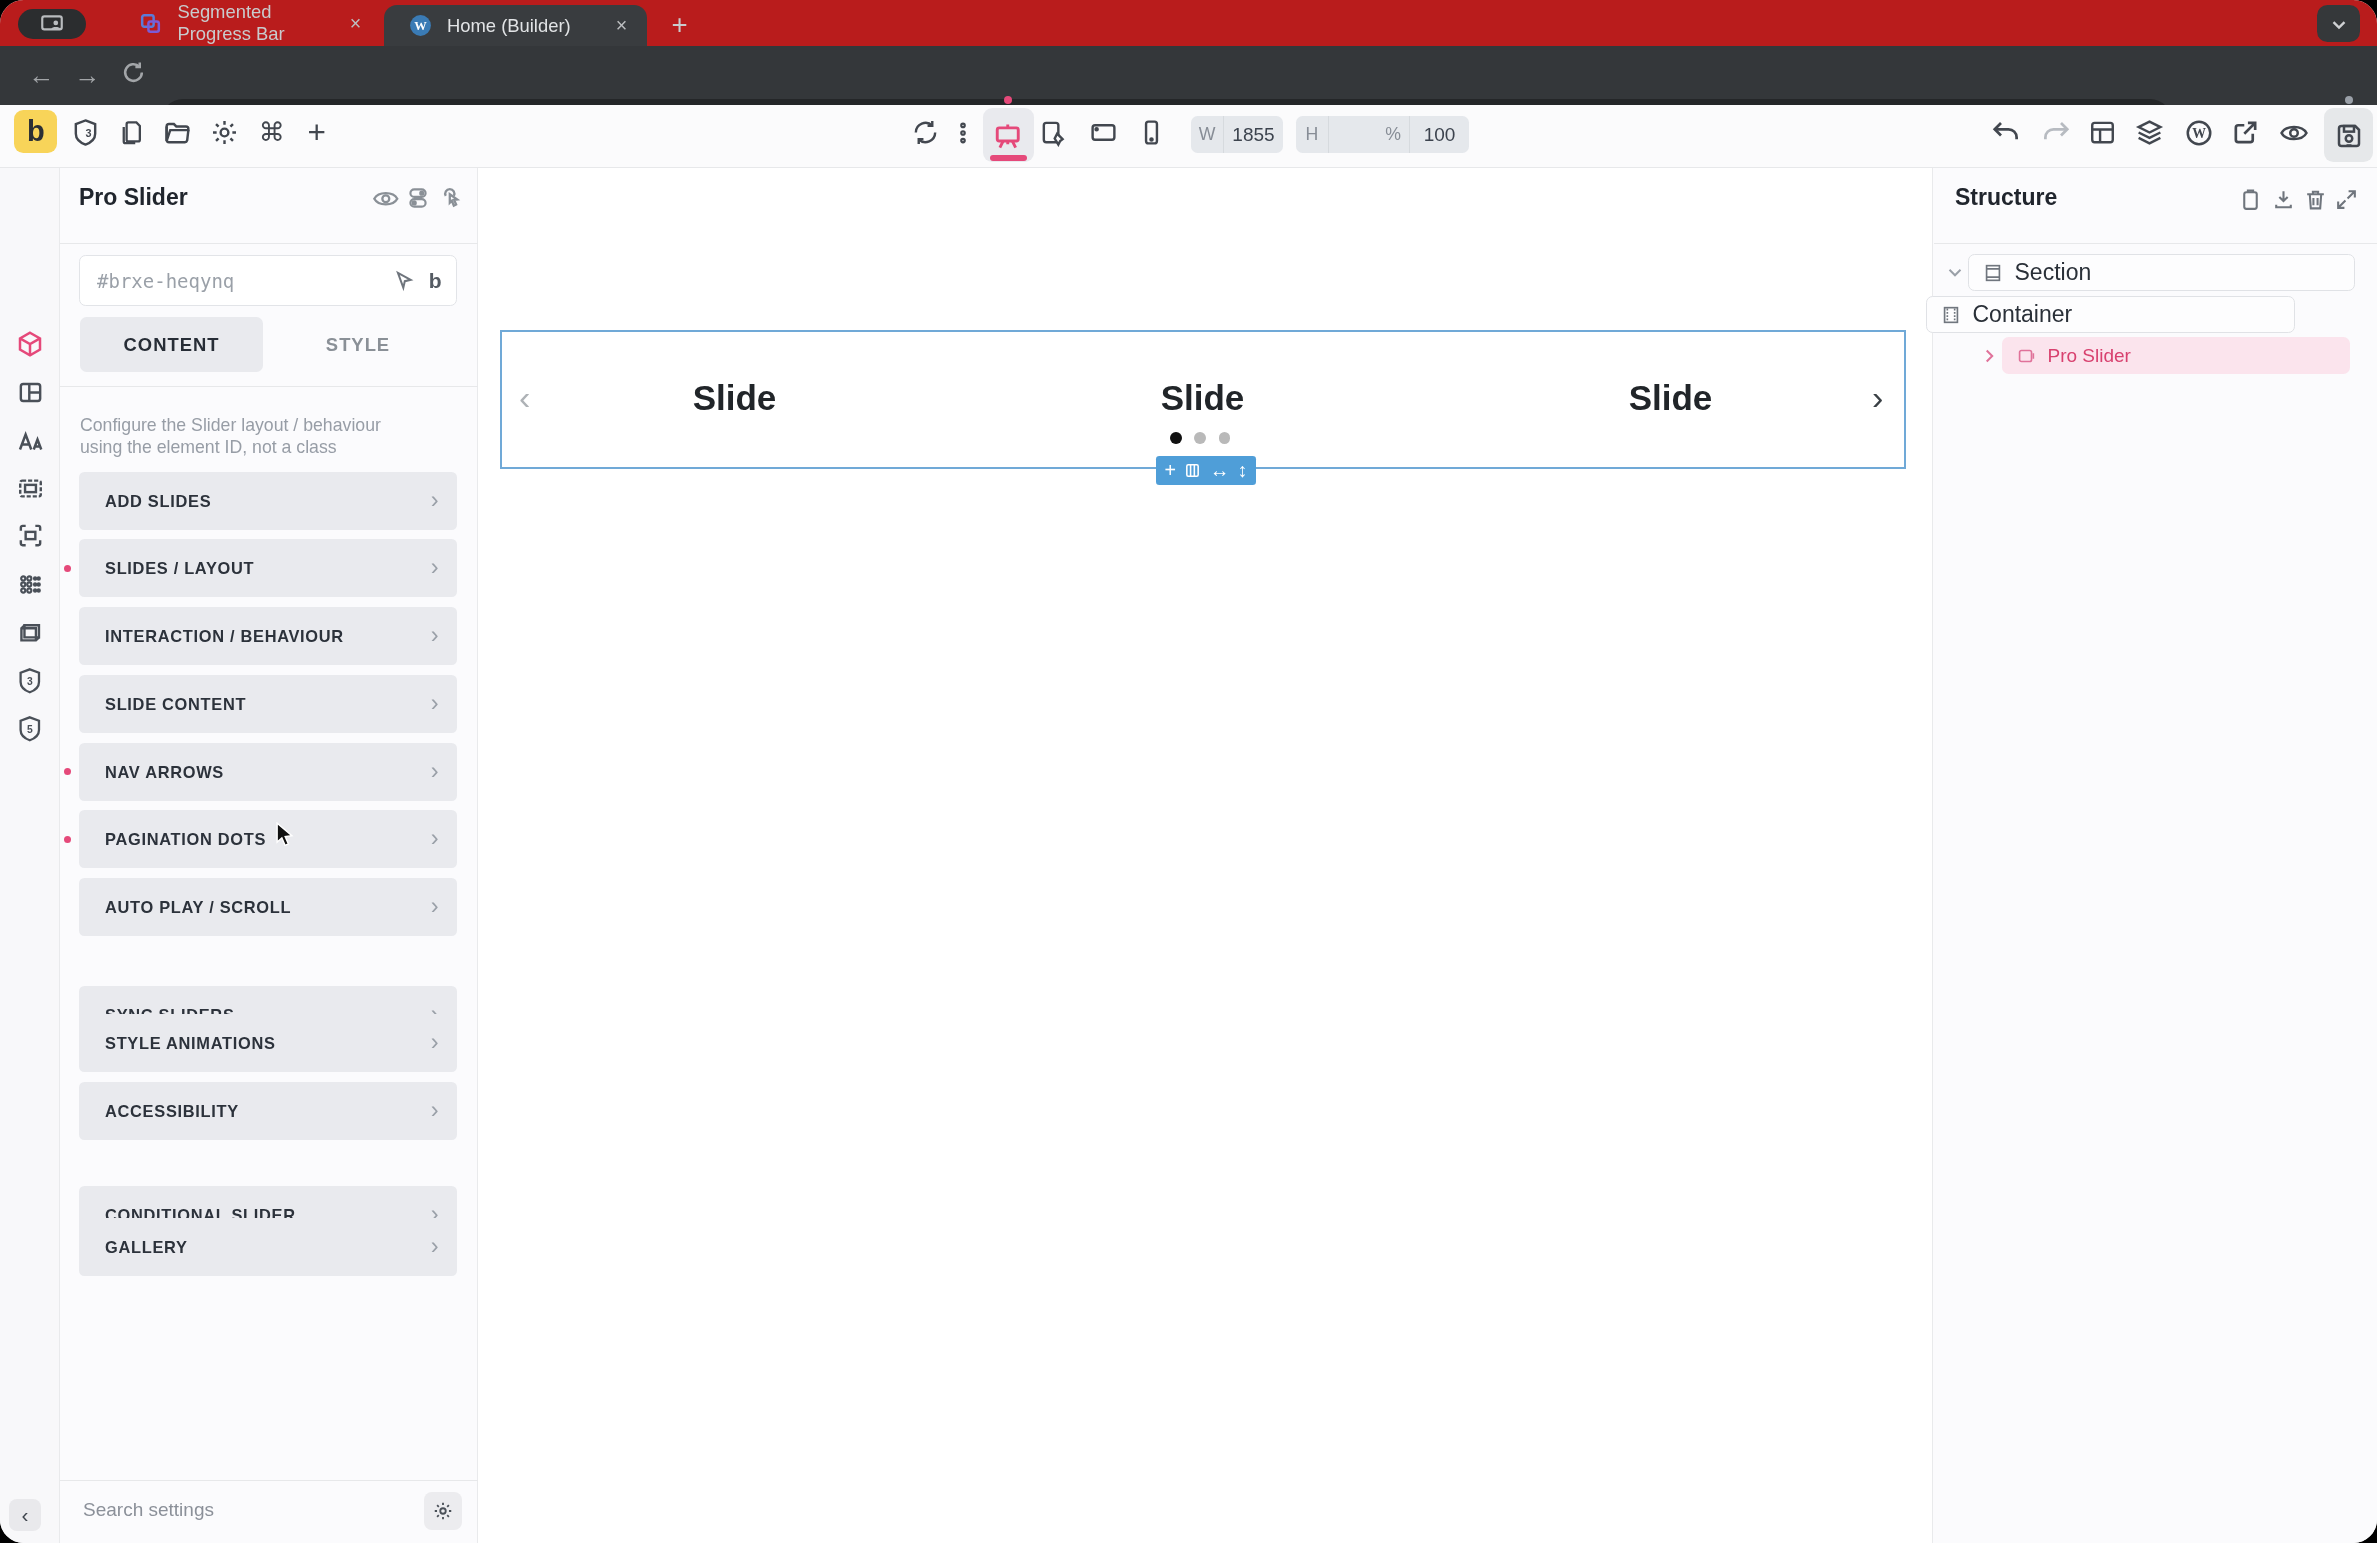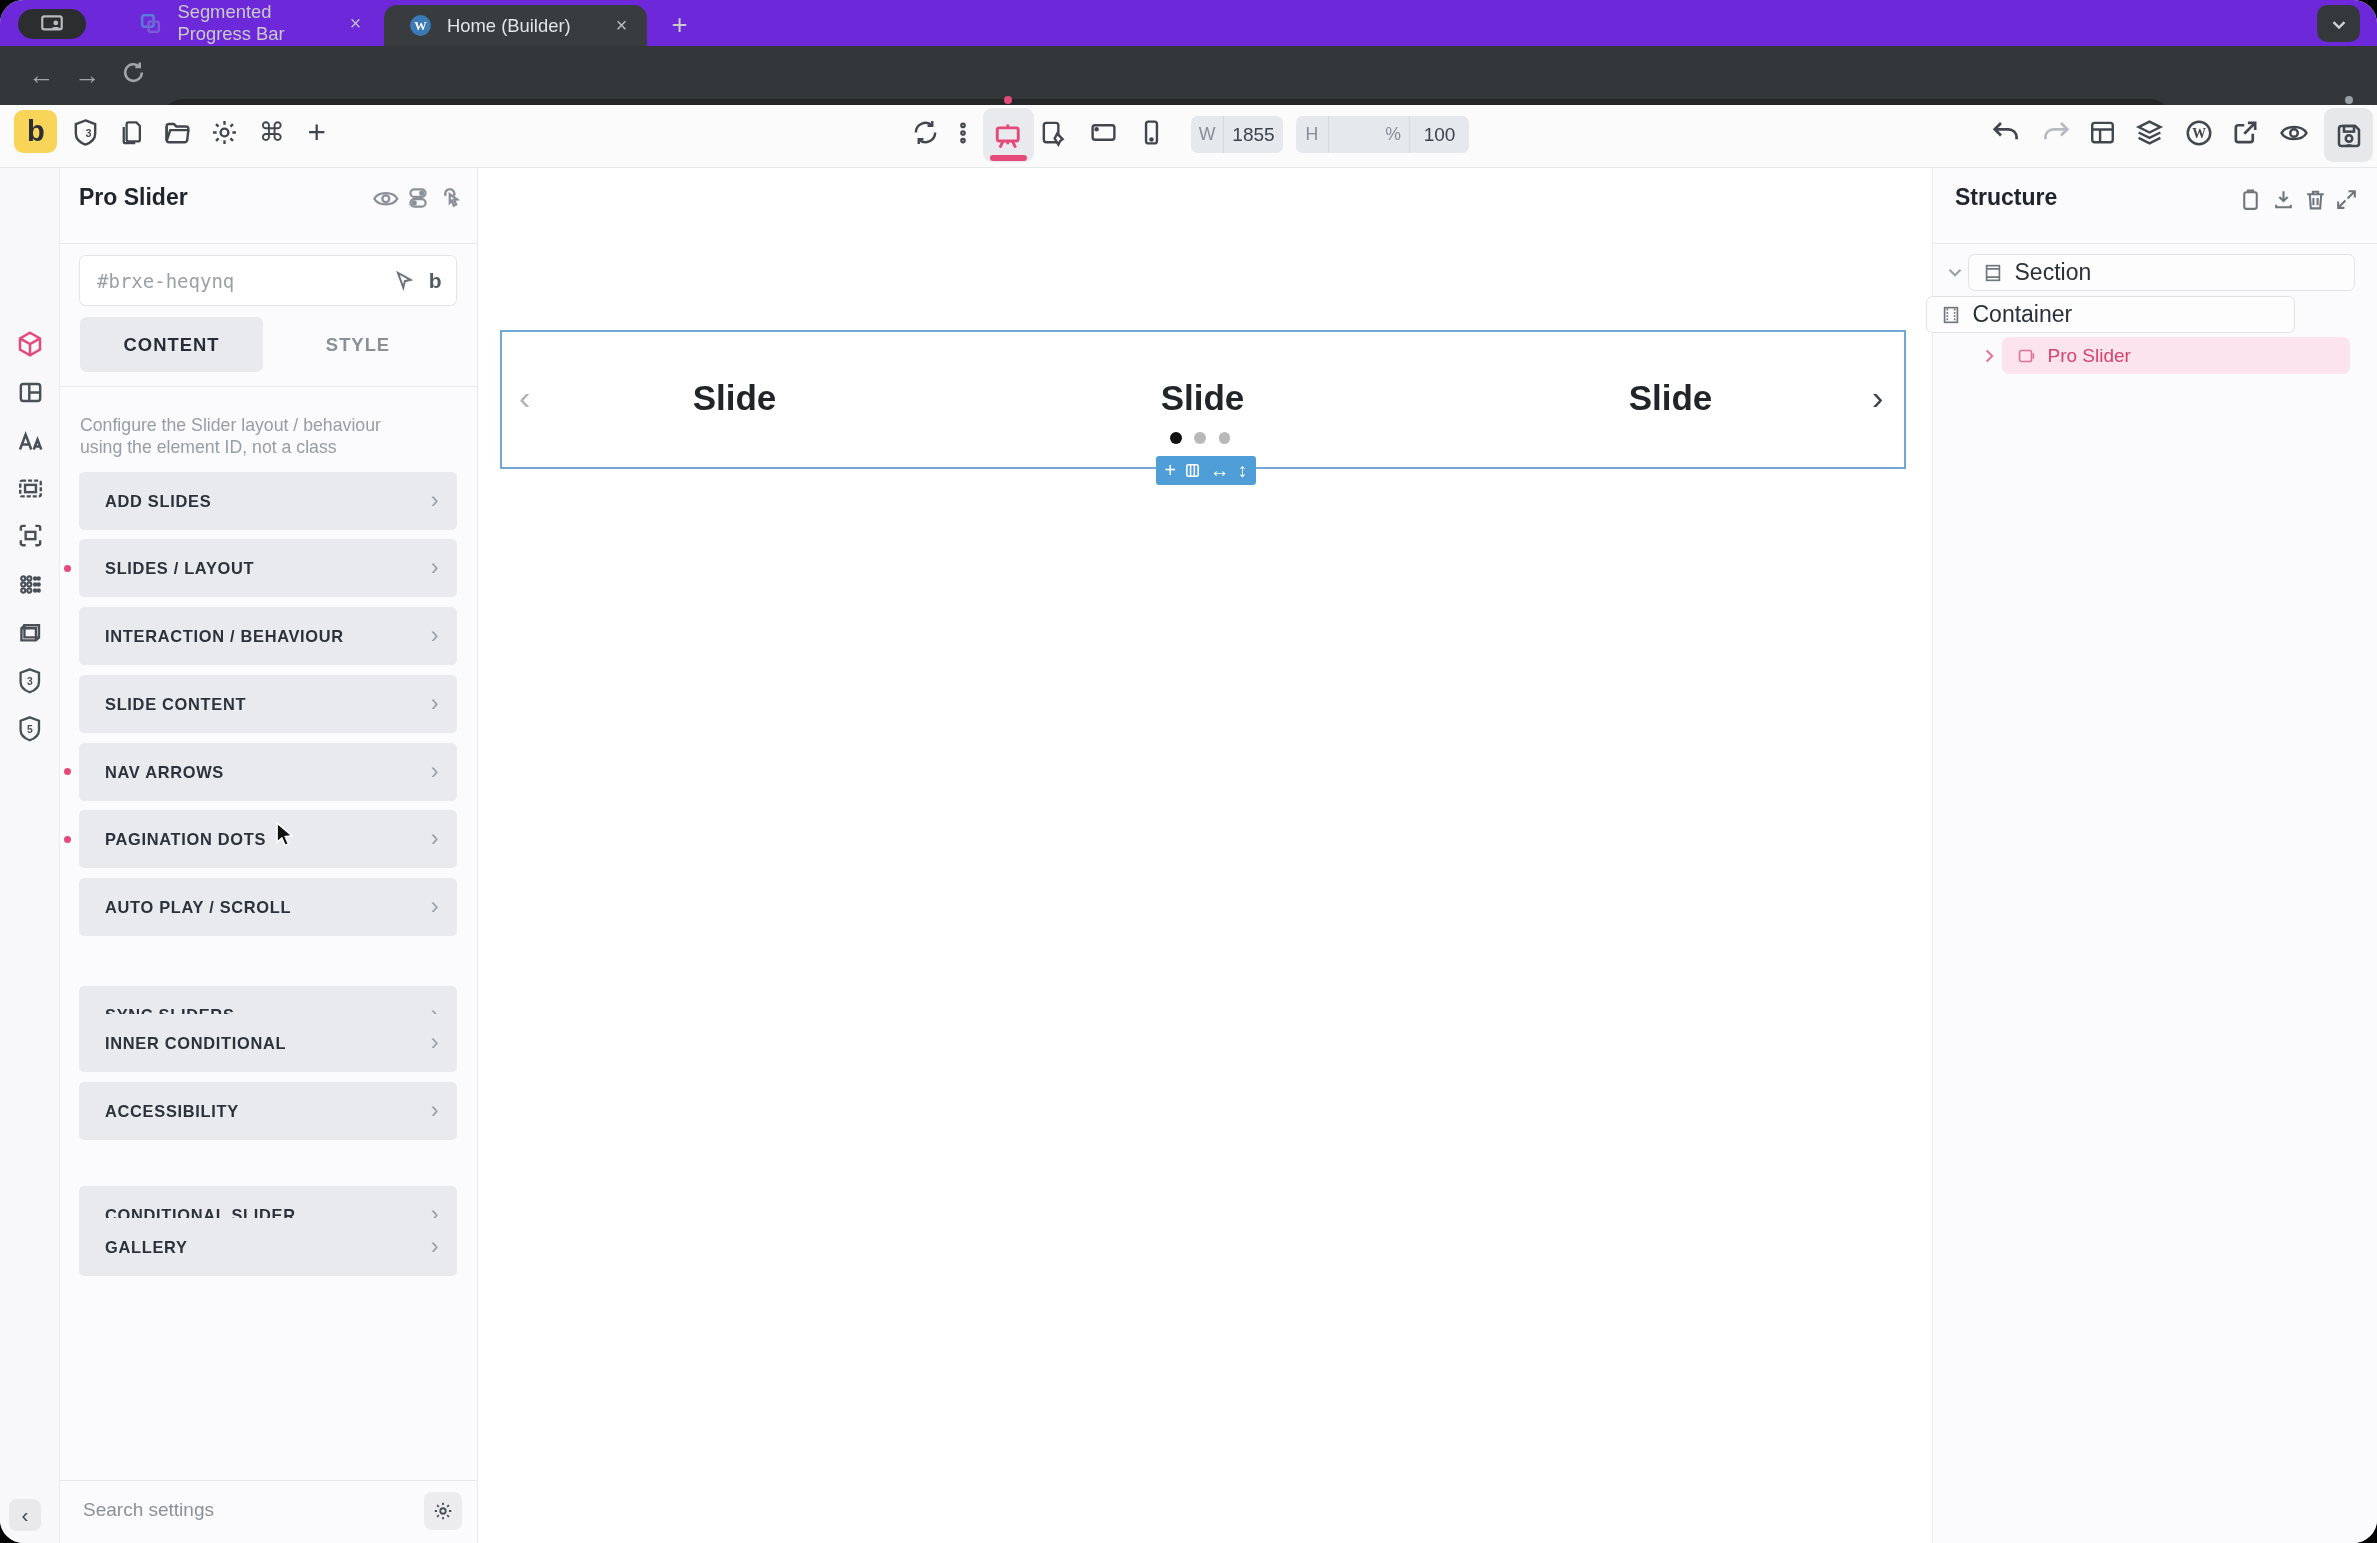--- a/index.html
+++ b/index.html
@@ -1,21 +1,21 @@
 <!DOCTYPE html>
 <html style="font-size:10.5px"><head>
 <meta charset="utf-8">
 <style>
   * { margin:0; padding:0; box-sizing:border-box; }
   html,body { width:2377px; height:1543px; background:#000; font-family:"Liberation Sans", sans-serif; }
   .screen { position:relative; width:2377px; height:1543px; background:#fff; border-radius:23.6px; overflow:hidden; }
   .abs { position:absolute; }
 
   
-  .tabstrip { left:0; top:0; width:2377px; height:46px; background:#6d28d9; }
+  .tabstrip { left:0; top:0; width:2377px; height:46px; background:#b91c1c; }
   .win-btn { left:17.7px; top:8.5px; width:68px; height:30px; border-radius:15px; background:#2b2d2f; display:flex; align-items:center; justify-content:center; color:#b9bcbf; }
   .tab { position:absolute; top:0; height:46px; display:flex; align-items:center; color:#c9cbcd; font-size:18.4px; }
   .tab-inactive { left:99px; width:282px; padding-left:39px; }
   .tab-active { left:384px; width:263px; height:41px; top:5.3px; background:#393c3f; border-radius:13px 13px 0 0; color:#e2e4e6; padding-left:23.6px; }
   .tab .fav { width:25px; height:25px; margin-right:14.4px; flex:0 0 auto; }
   .tab .close { margin-left:auto; margin-right:19.7px; color:#bcbec0; font-size:19.7px; }
   .newtab { left:660px; top:7.9px; width:39px; height:34px; color:#c9cbcd; font-size:27.6px; display:flex; align-items:center; justify-content:center; }
   .tabsearch { left:2317px; top:5.3px; width:43px; height:37px; border-radius:10.5px; background:#35383a; display:flex; align-items:center; justify-content:center; color:#cfd1d3; }
 
   .chromebar { left:0; top:46px; width:2377px; height:59px; background:#34373a; display:flex; align-items:center; }
@@ -453,21 +453,21 @@
     </div>
   <div class="acc" style="top:878px">
       <span class="lab">AUTO PLAY / SCROLL</span>
       <span class="chev">›</span>
     </div>
   <div class="acc" style="top:986px">
       <span class="lab">SYNC SLIDERS</span>
       <span class="chev">›</span>
     </div>
   <div class="acc" style="top:1014px">
-      <span class="lab">INNER CONDITIONAL</span>
+      <span class="lab">STYLE ANIMATIONS</span>
       <span class="chev">›</span>
     </div>
   <div class="acc" style="top:1082px">
       <span class="lab">ACCESSIBILITY</span>
       <span class="chev">›</span>
     </div>
   <div class="acc" style="top:1186px">
       <span class="lab">CONDITIONAL SLIDER</span>
       <span class="chev">›</span>
     </div>

